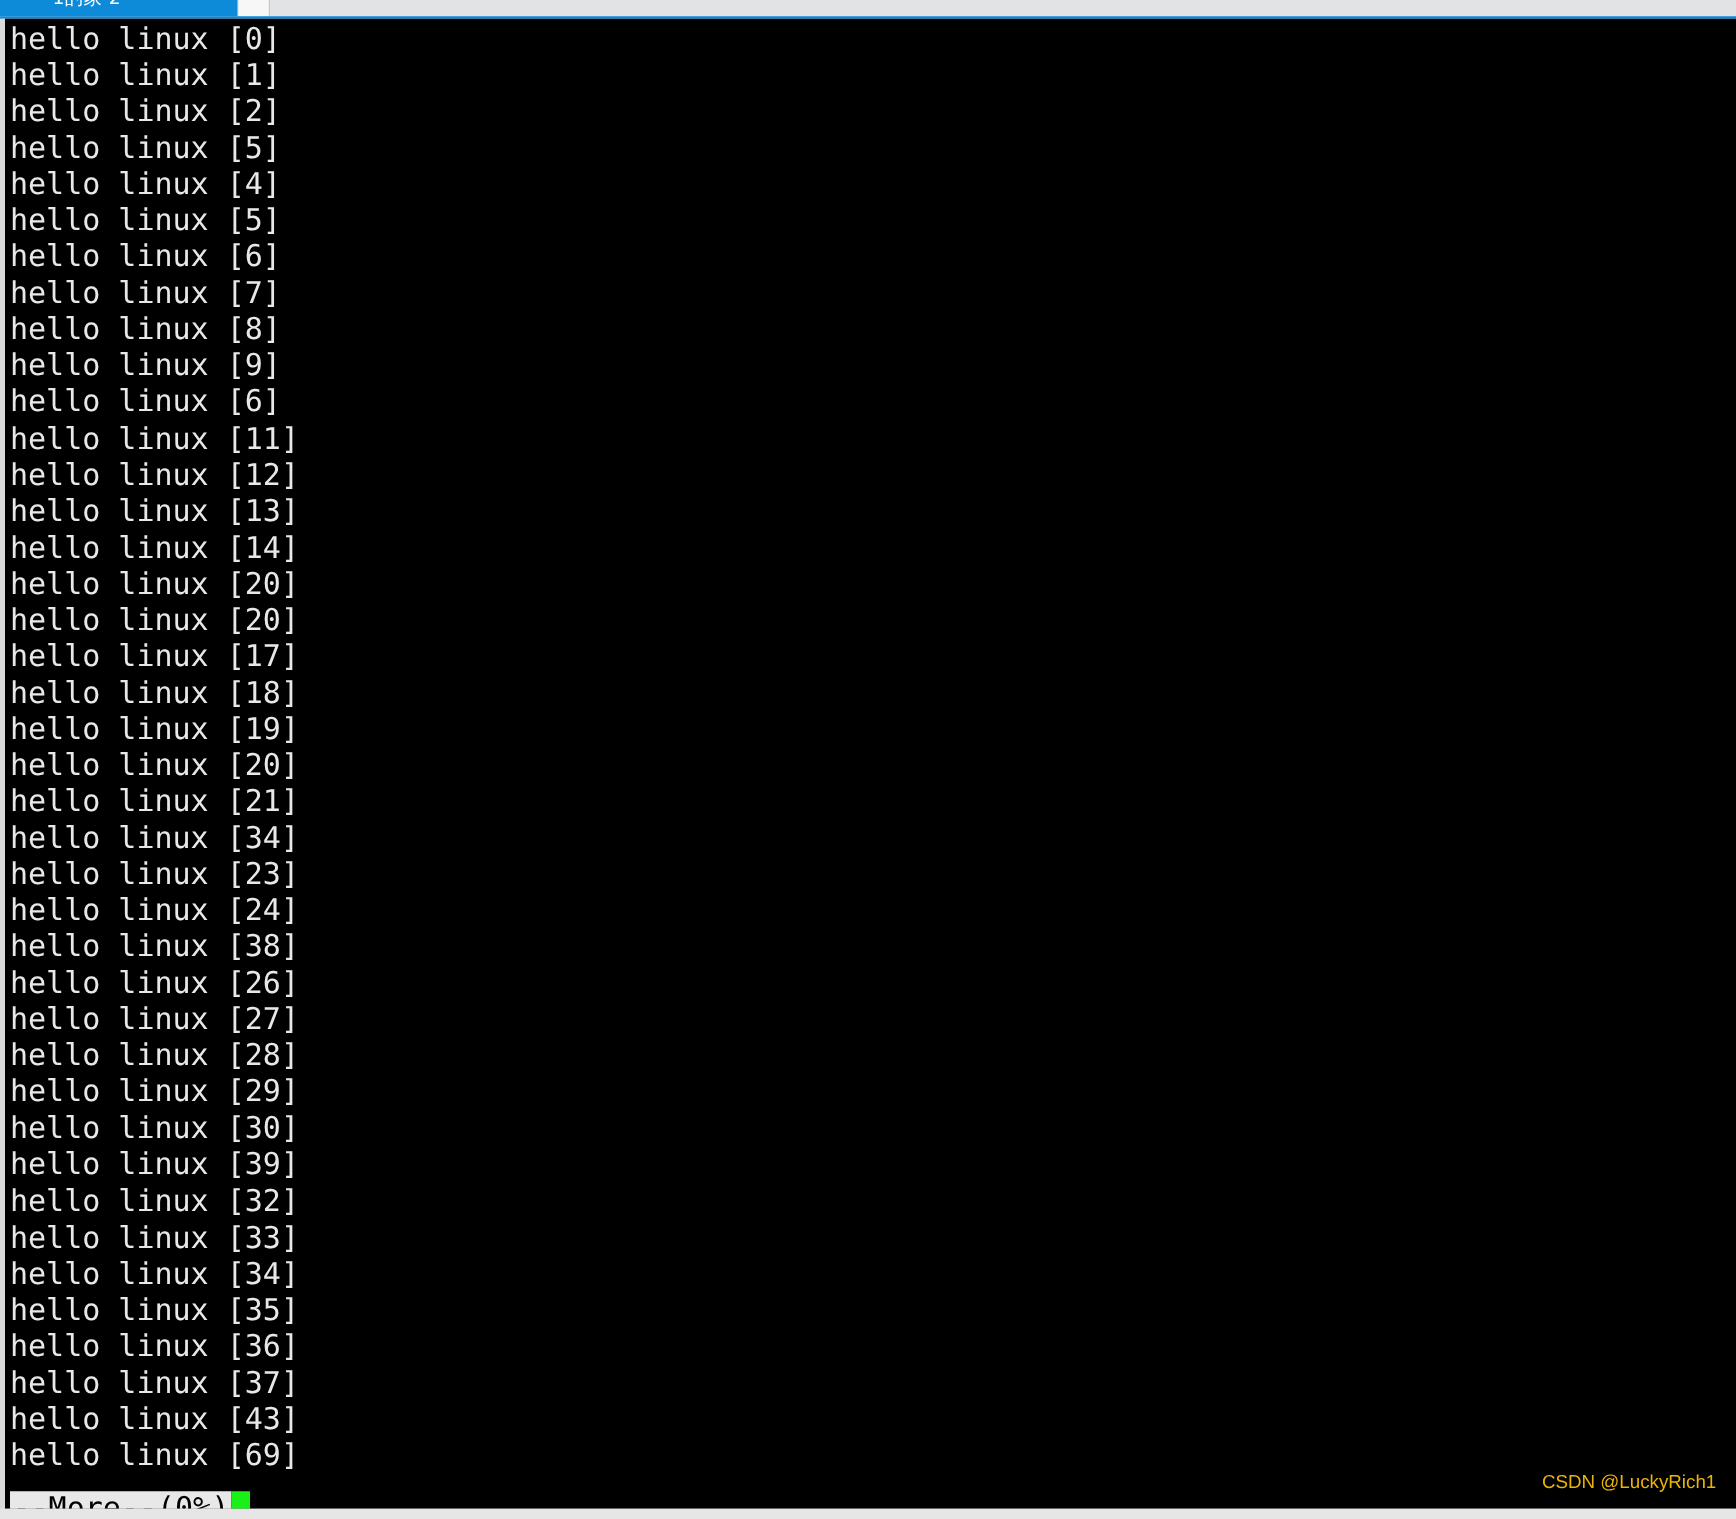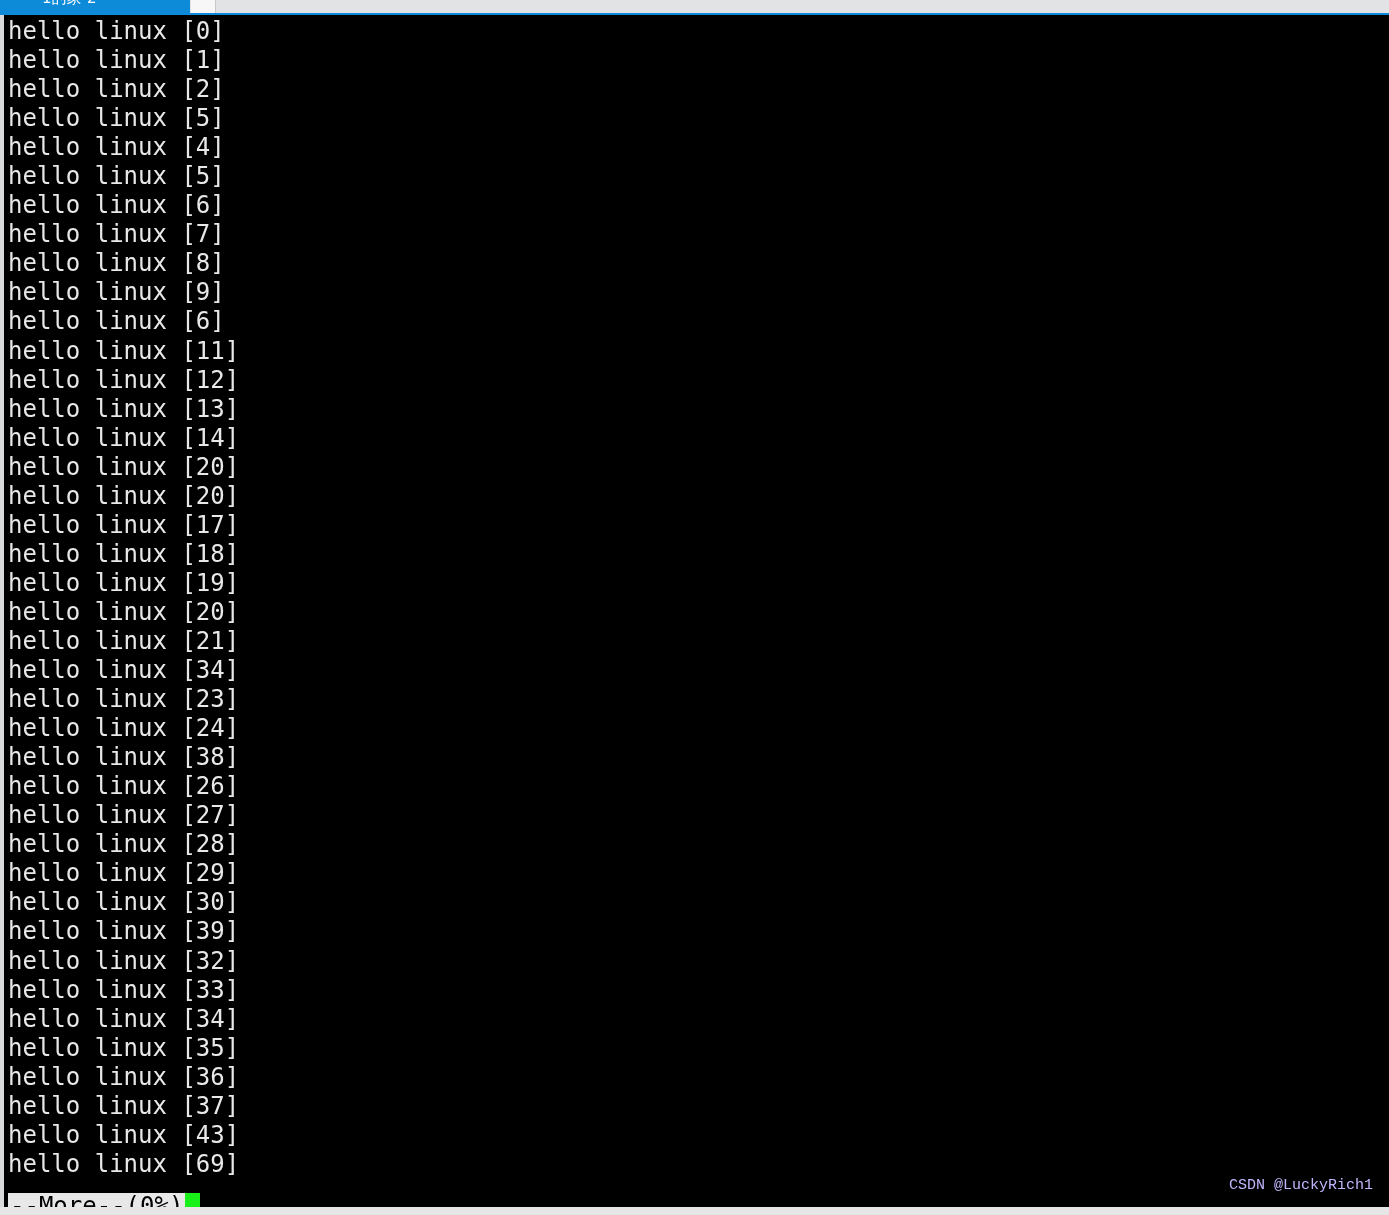--- a/index.html
+++ b/index.html
@@ -143,23 +143,23 @@
   }
   .cursor-block {
     width: 15px;
     background: #18f018;
   }
 
   .watermark {
     position: absolute;
     right: 16px;
     bottom: 13px;
-    font-family: Liberation Mono, monospace;
+    font-family: Liberation Sans, sans-serif;
     font-size: 15px;
-    color: #c4b5fd;
+    color: #eab308;
     white-space: nowrap;
   }
 </style>
 </head>
 <body>
 
 <div class="window">
 
   <div class="chrome">
     <div class="tab-active">

